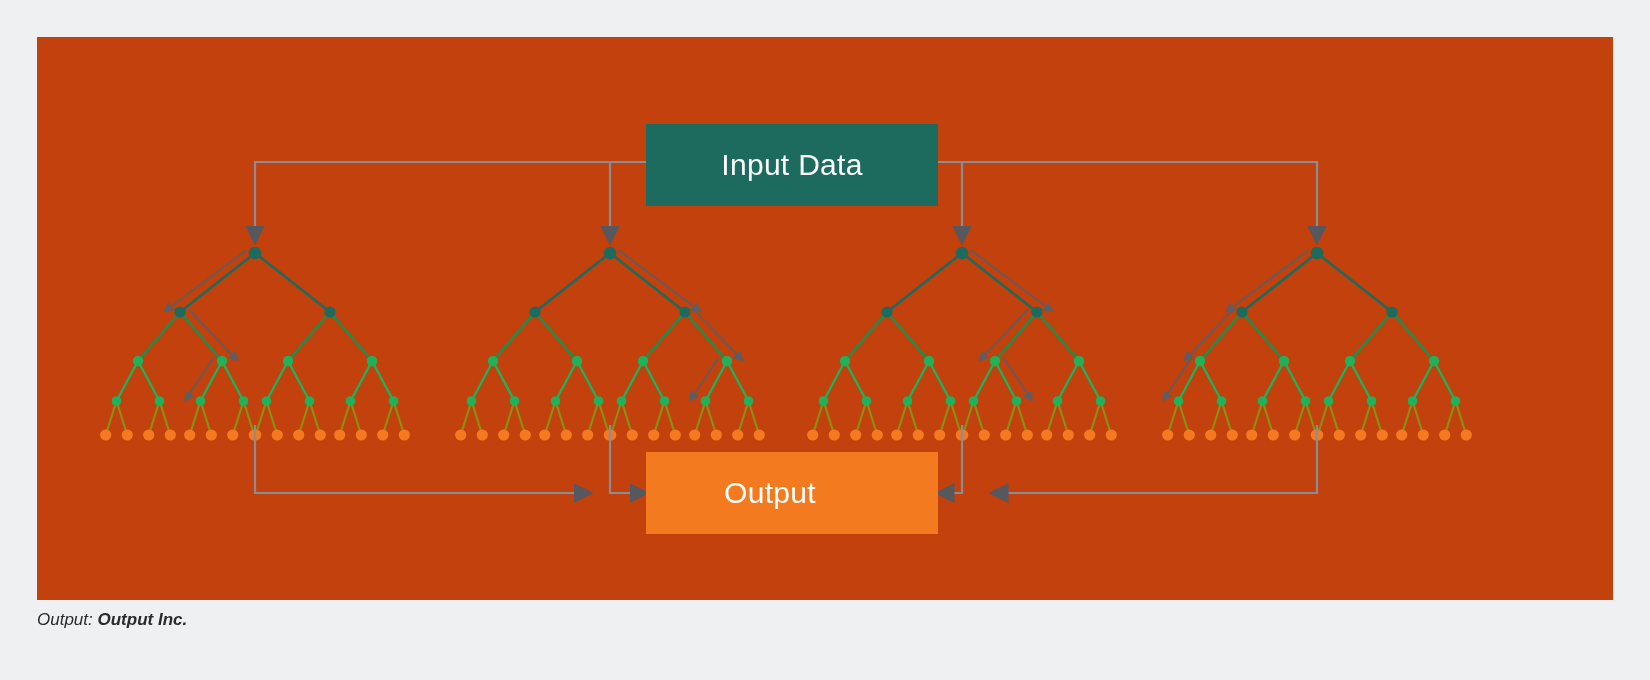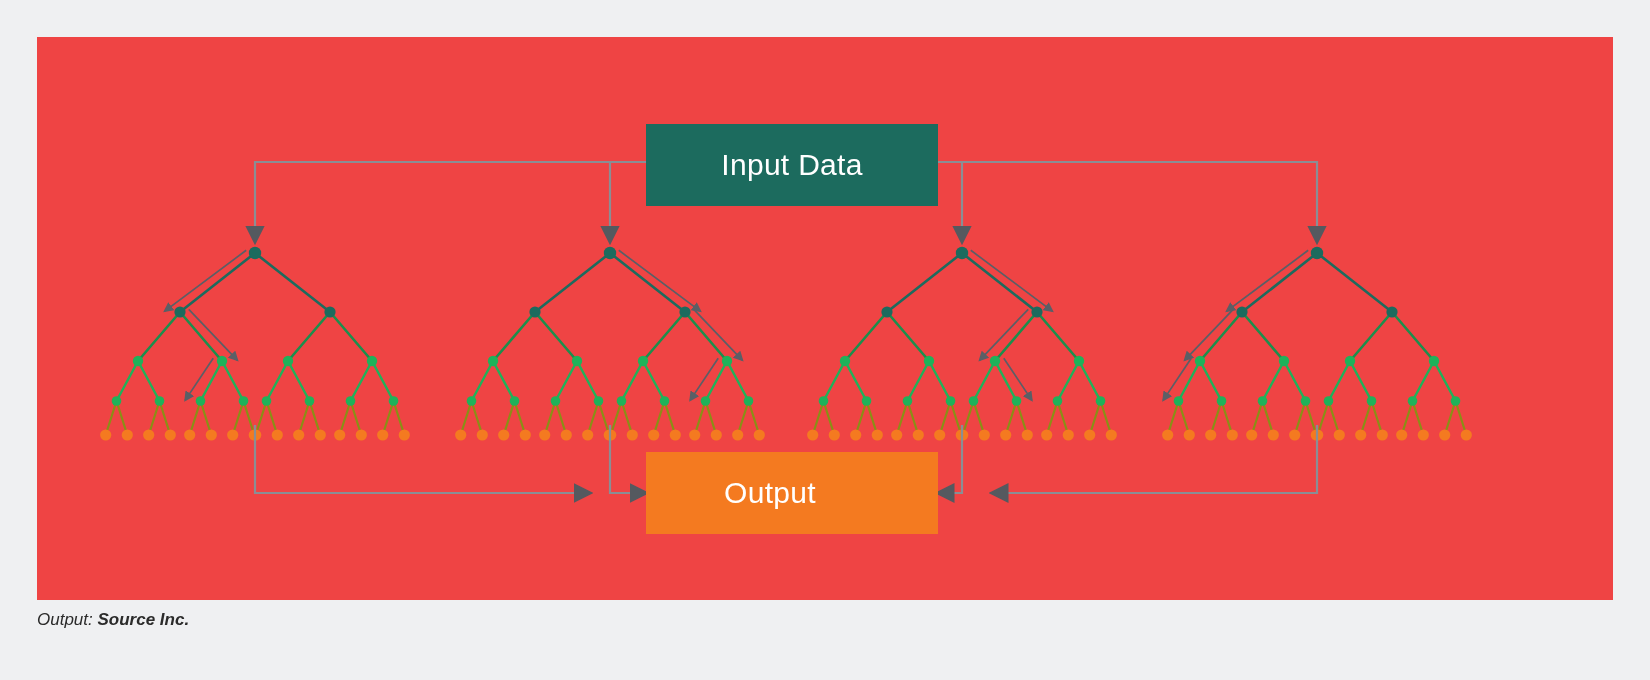--- a/index.html
+++ b/index.html
@@ -7,21 +7,21 @@
     width:1650px;height:680px;
     background:#eff0f2;
     font-family:"Liberation Sans",sans-serif;
     overflow:hidden;
     position:relative;
   }
   #canvas{
     position:absolute;
     left:37px;top:37px;
     width:1576px;height:563px;
-    background:#ef4444;
+    background:#c2410c;
   }
   #figure{position:absolute;left:0;top:0;width:1576px;height:563px;}
   .boxlabel{
     position:absolute;
     display:flex;align-items:center;justify-content:center;
     color:#ffffff;
     font-family:"Liberation Sans",sans-serif;
     font-weight:400;
     letter-spacing:.3px;
     pointer-events:none;
@@ -372,14 +372,14 @@
   </svg>
 
   <div class="boxlabel" id="input-box-label">Input Data</div>
 
   <div class="boxlabel" id="output-box-label">Output</div>
 
 </div>
 
 <div id="source-line">
   <span>Output:</span>
-  <span class="src-val">Source Inc.</span>
+  <span class="src-val">Output Inc.</span>
 </div>
 
 </body></html>

